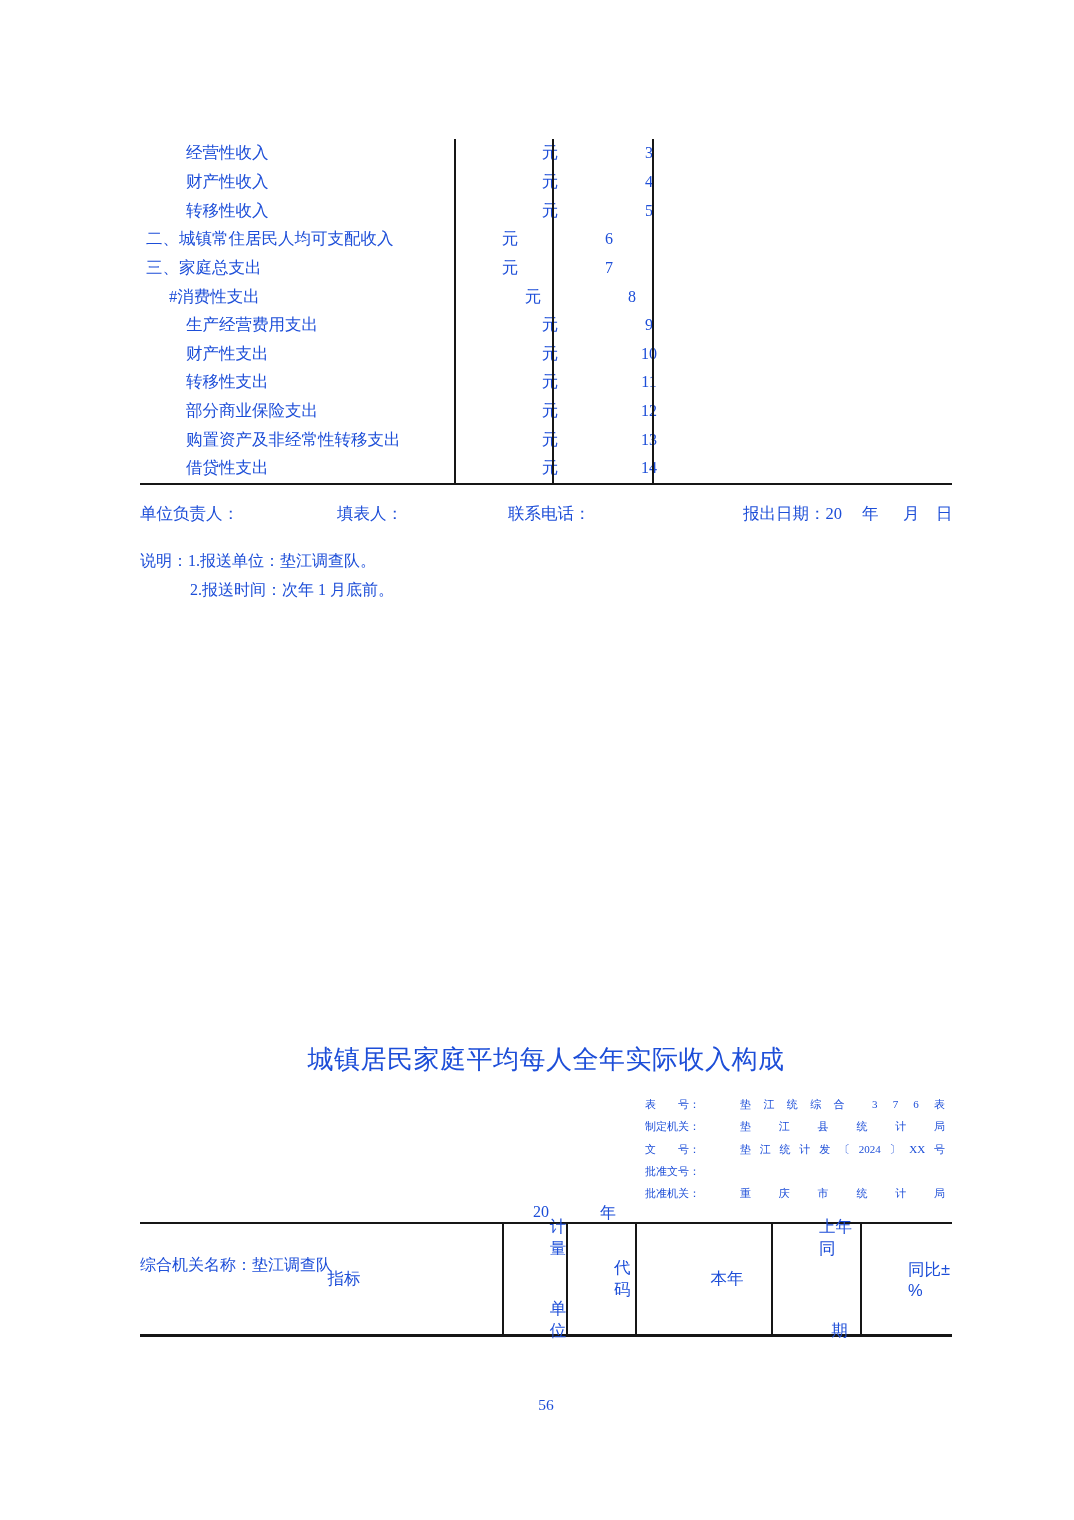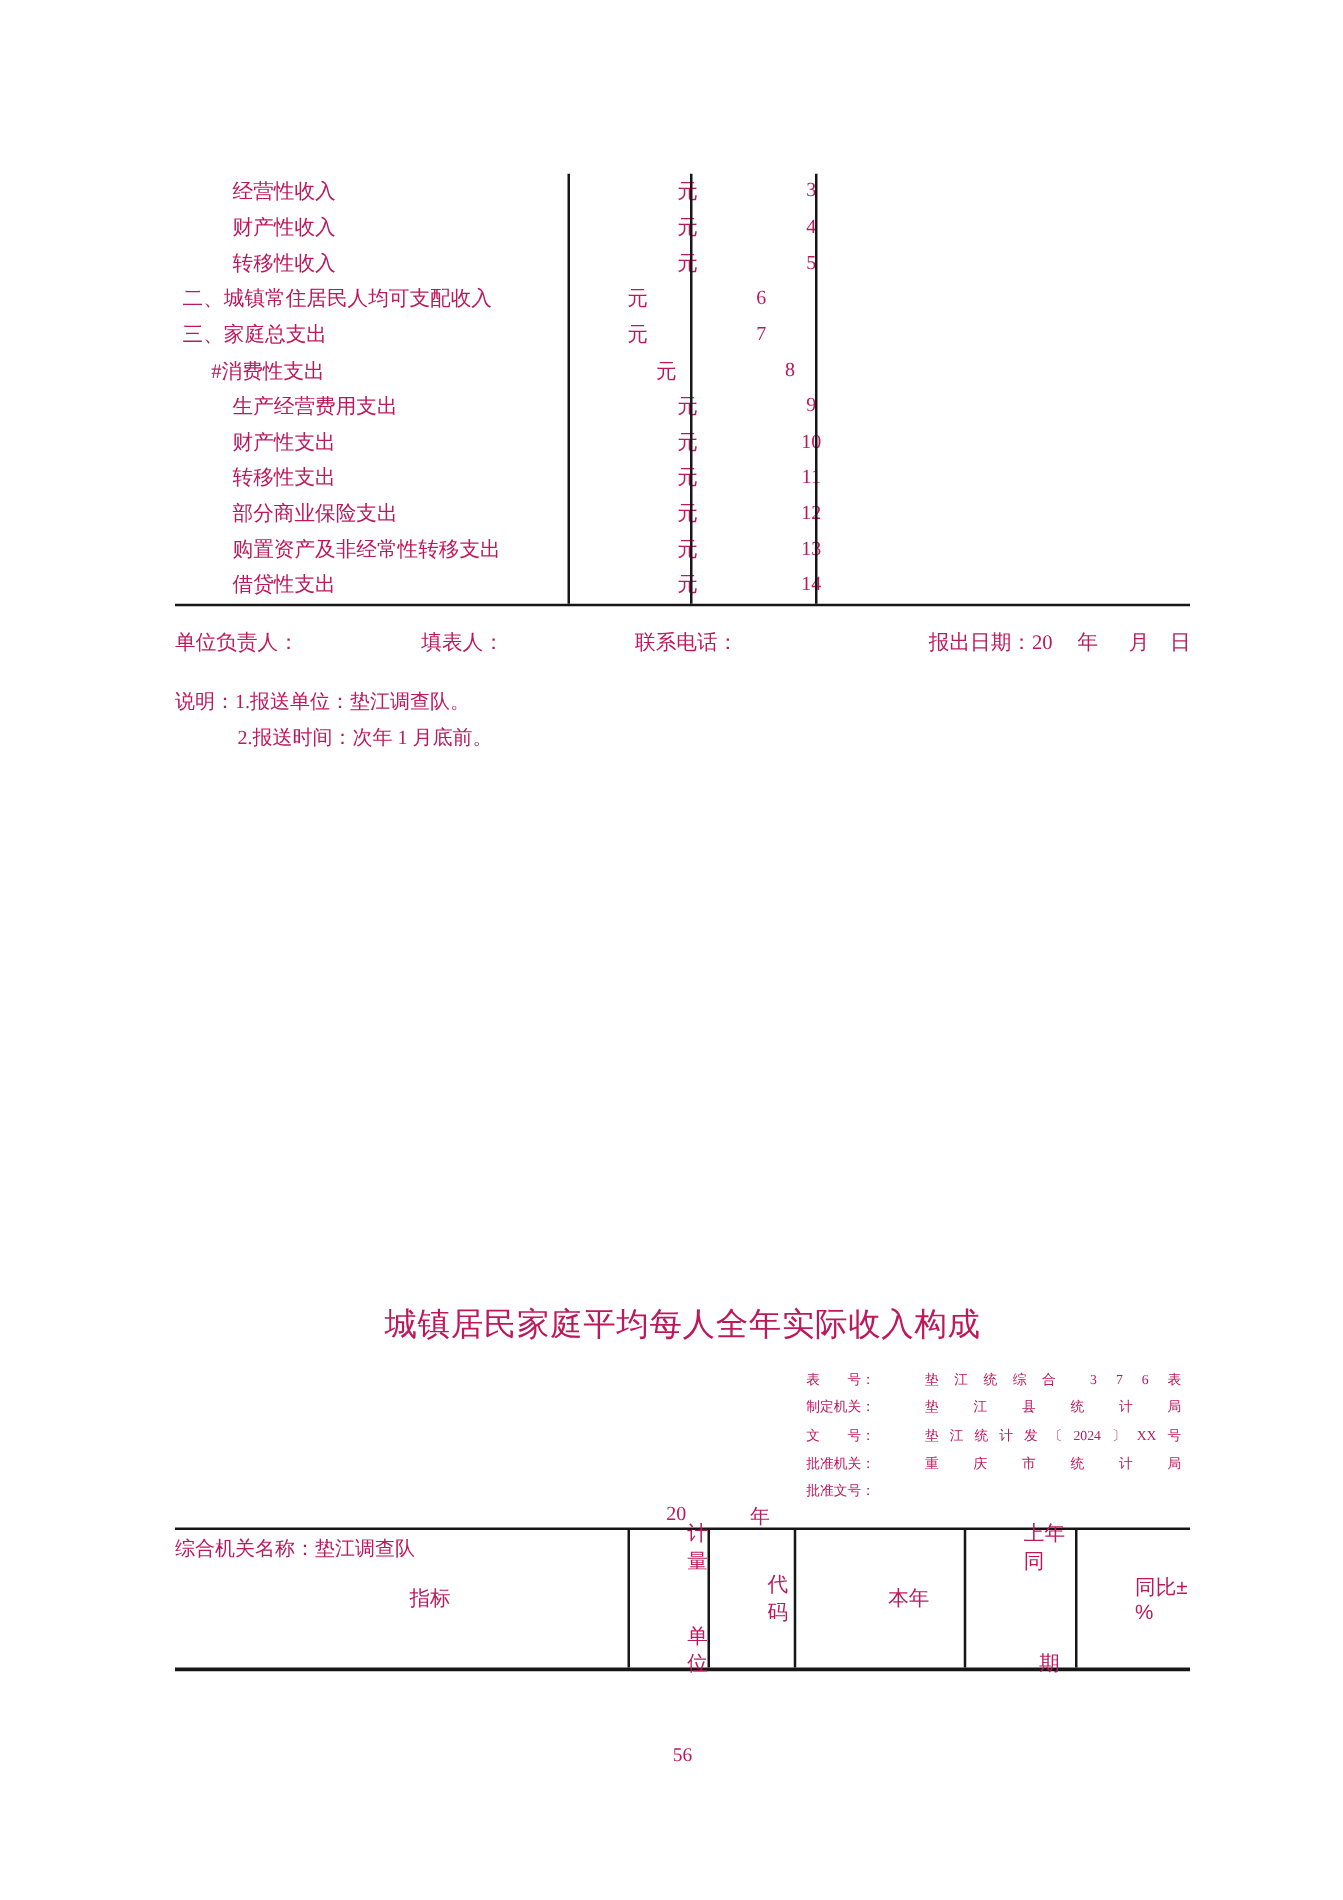--- a/index.html
+++ b/index.html
@@ -1,18 +1,18 @@
 <!DOCTYPE html>
 <html><head>
 <meta charset="utf-8">
 <style>
   html,body{margin:0;padding:0;background:#e8e8e8;}
   .page{
     position:relative;width:1074px;height:1520px;margin:0 auto;
-    background:#ffffff;color:#be185d;
+    background:#ffffff;color:#1d4ed8;
     font-family:"Liberation Serif","DejaVu Serif",serif;
     overflow:hidden;
   }
   
   .top-table{
     position:absolute;left:140px;top:139px;width:812px;height:344px;
     border-bottom:2px solid #161616;
   }
   .trow{display:flex;align-items:center;height:28.65px;font-size:16.5px;}
   .cell-ind{width:315px;white-space:nowrap;overflow:hidden;}
@@ -33,21 +33,21 @@
   
   .form-title{
     position:absolute;left:140px;top:1042px;width:812px;text-align:center;
     font-family:"Liberation Sans","DejaVu Sans",sans-serif;
     font-size:26px;font-weight:500;letter-spacing:0.5px;white-space:nowrap;
   }
   .meta-block{position:absolute;left:645px;top:1093px;width:300px;}
   .meta-row{display:flex;height:22.3px;line-height:22.3px;font-size:11px;}
   .meta-label{width:77px;white-space:pre;}
   .meta-value{flex:1;margin-left:18px;text-align:justify;text-align-last:justify;white-space:normal;}
-  .agency-label{position:absolute;left:140px;top:1229px;font-size:16px;white-space:nowrap;}
+  .agency-label{position:absolute;left:140px;top:1255px;font-size:16px;white-space:nowrap;}
   .agency-year-num{position:absolute;left:533px;top:1203px;font-size:16px;}
   .agency-year-char{position:absolute;left:600px;top:1203px;font-size:16px;}
   
   .bottom-table{
     position:absolute;left:140px;top:1222px;width:812px;height:115px;
     border-top:2px solid #161616;border-bottom:3px solid #161616;
     display:flex;box-sizing:border-box;
     font-family:"Liberation Sans","DejaVu Sans",sans-serif;font-size:16.5px;
   }
   .hcell{display:flex;flex-direction:column;align-items:center;justify-content:center;
@@ -157,26 +157,26 @@
     </div>
     <div class="meta-row">
       <div class="meta-label">制定机关：</div>
       <div class="meta-value">垫 江 县 统 计 局</div>
     </div>
     <div class="meta-row">
       <div class="meta-label">文　　号：</div>
       <div class="meta-value">垫江统计发〔2024〕XX号</div>
     </div>
     <div class="meta-row">
+      <div class="meta-label">批准文号：</div>
+      <div class="meta-value"></div>
+    </div>
+    <div class="meta-row">
       <div class="meta-label">批准机关：</div>
       <div class="meta-value">重 庆 市 统 计 局</div>
-    </div>
-    <div class="meta-row">
-      <div class="meta-label">批准文号：</div>
-      <div class="meta-value"></div>
     </div>
   </div>
 
   <span class="agency-label">综合机关名称：垫江调查队</span>
   <span class="agency-year-num">20</span>
   <span class="agency-year-char">年</span>
 
   <div class="bottom-table">
     <div class="hcell hc-indicator">
       <span>指标</span>

